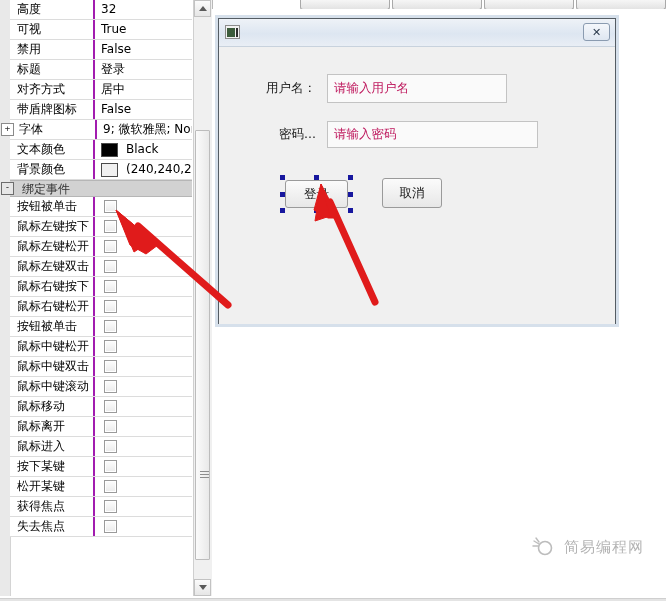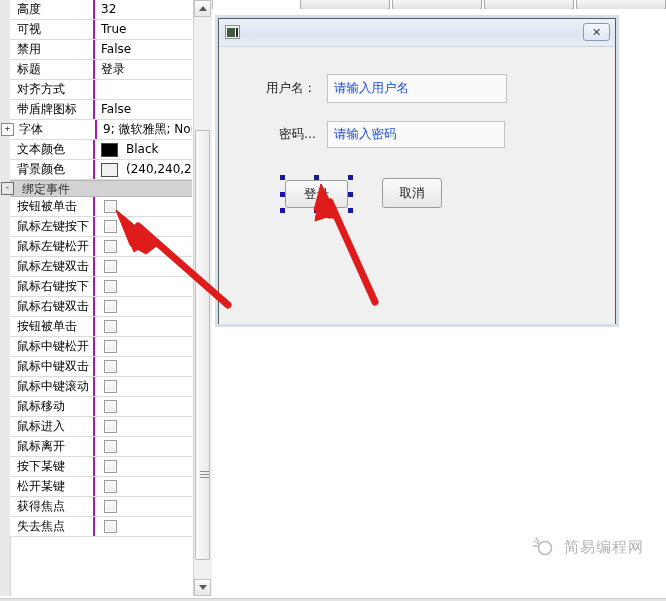--- a/index.html
+++ b/index.html
@@ -166,32 +166,32 @@
 
   .field-row{position:absolute;display:flex;align-items:center;}
   .field-label{
     font-size:12.5px;color:#1a1a1a;white-space:nowrap;
     text-align:right;
   }
   .field-input{
     border:1px solid #c3c3c3;
     background:#fafafa;
     box-sizing:border-box;
-    font-size:12.5px;color:#1d4ed8;
+    font-size:12.5px;color:#be185d;
     padding:0 0 0 6px;
     display:flex;align-items:center;
   }
 
   #row-user{left:41px;top:27px;}
   #row-user .field-label{width:56px;}
   #row-user .field-input{width:180px;height:29px;margin-left:11px;}
 
   #row-pass{left:41px;top:74px;}
   #row-pass .field-label{width:56px;}
-  #row-pass .field-input{width:178px;height:27px;margin-left:11px;}
+  #row-pass .field-input{width:211px;height:27px;margin-left:11px;}
 
   .form-btn{
     position:absolute;
     background:linear-gradient(#fbfbfb,#e7e7e7);
     border:1px solid #9a9a9a;border-radius:3px;
     box-sizing:border-box;
     display:flex;align-items:center;justify-content:center;
     font-size:12.5px;color:#111;
   }
   #btn-login{left:66px;top:133px;width:63px;height:28px;}
@@ -254,20 +254,21 @@
       <div class="pval">False</div>
     </div>
     <div class="prow">
       <div class="exp blank"></div>
       <div class="pname">标题</div>
       <div class="pval">登录</div>
     </div>
     <div class="prow">
       <div class="exp blank"></div>
       <div class="pname">对齐方式</div>
+      <div class="pval">居中</div>
     </div>
     <div class="prow">
       <div class="exp blank"></div>
       <div class="pname">带盾牌图标</div>
       <div class="pval">False</div>
     </div>
     <div class="prow">
       <div class="exp">+</div>
       <div class="pname">字体</div>
       <div class="pval">9; 微软雅黑; Nor</div>
@@ -325,21 +326,21 @@
         </div>
         <div class="prow erow">
           <div class="exp blank"></div>
           <div class="pname">鼠标右键按下</div>
           <div class="pval">
             <div class="chk"></div>
           </div>
         </div>
         <div class="prow erow">
           <div class="exp blank"></div>
-          <div class="pname">鼠标右键双击</div>
+          <div class="pname">鼠标右键松开</div>
           <div class="pval">
             <div class="chk"></div>
           </div>
         </div>
         <div class="prow erow">
           <div class="exp blank"></div>
           <div class="pname">按钮被单击</div>
           <div class="pval">
             <div class="chk"></div>
           </div>
@@ -367,28 +368,28 @@
         </div>
         <div class="prow erow">
           <div class="exp blank"></div>
           <div class="pname">鼠标移动</div>
           <div class="pval">
             <div class="chk"></div>
           </div>
         </div>
         <div class="prow erow">
           <div class="exp blank"></div>
+          <div class="pname">鼠标离开</div>
+          <div class="pval">
+            <div class="chk"></div>
+          </div>
+        </div>
+        <div class="prow erow">
+          <div class="exp blank"></div>
           <div class="pname">鼠标进入</div>
-          <div class="pval">
-            <div class="chk"></div>
-          </div>
-        </div>
-        <div class="prow erow">
-          <div class="exp blank"></div>
-          <div class="pname">鼠标离开</div>
           <div class="pval">
             <div class="chk"></div>
           </div>
         </div>
         <div class="prow erow">
           <div class="exp blank"></div>
           <div class="pname">按下某键</div>
           <div class="pval">
             <div class="chk"></div>
           </div>

